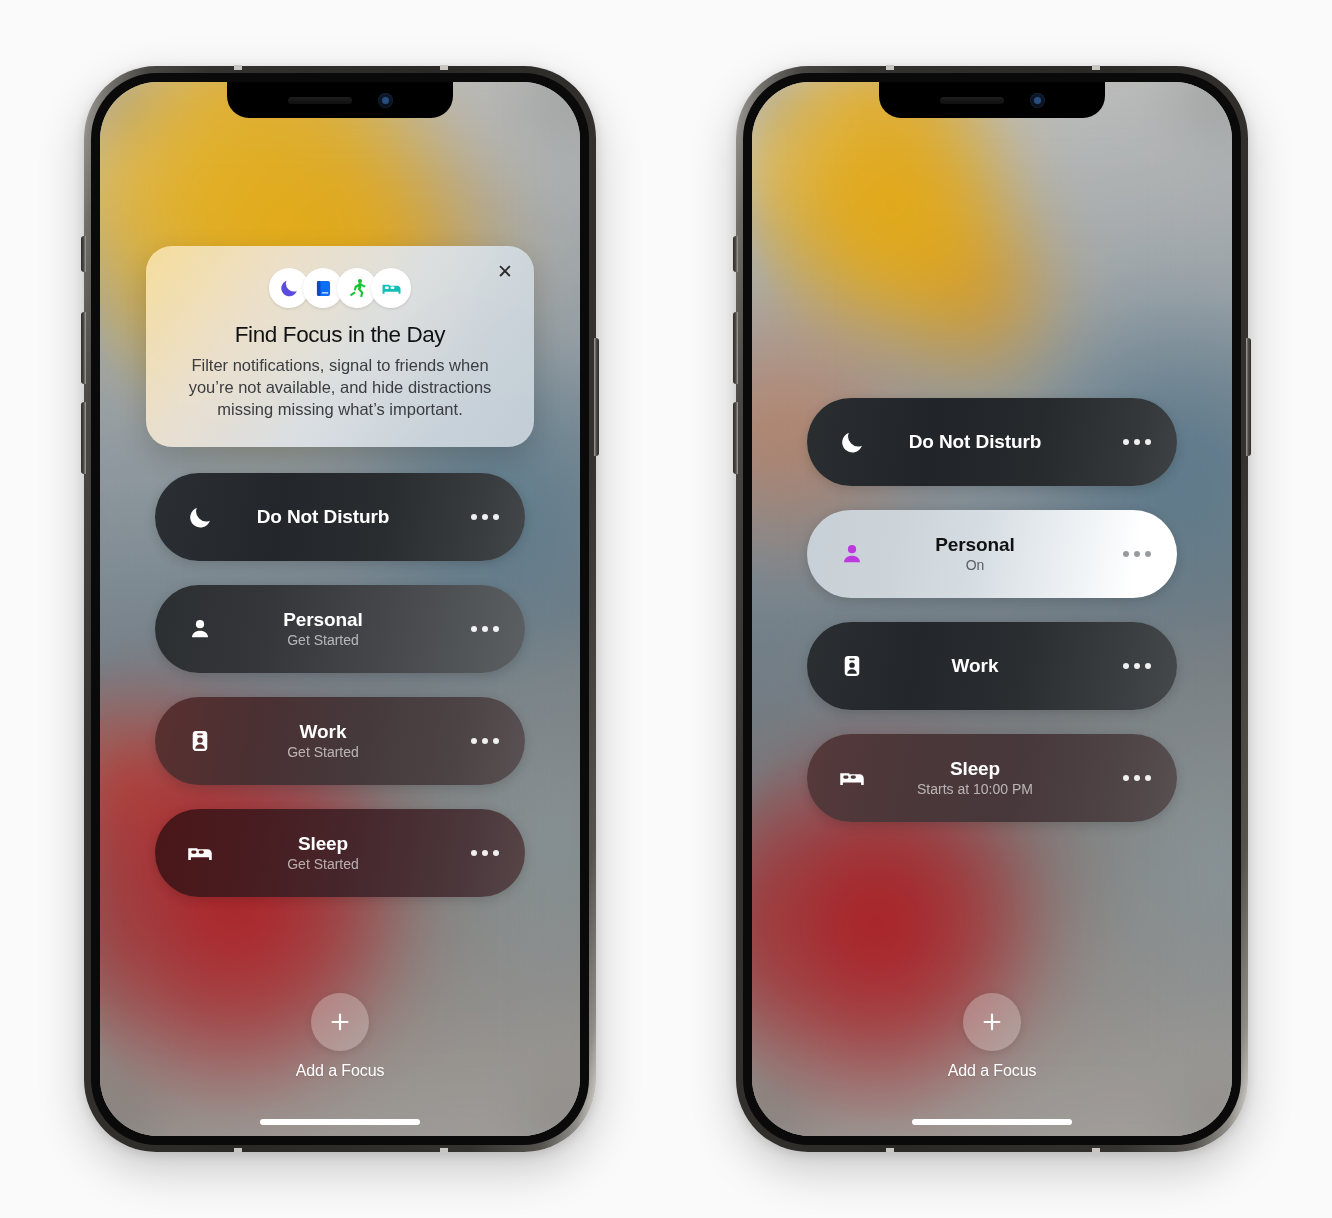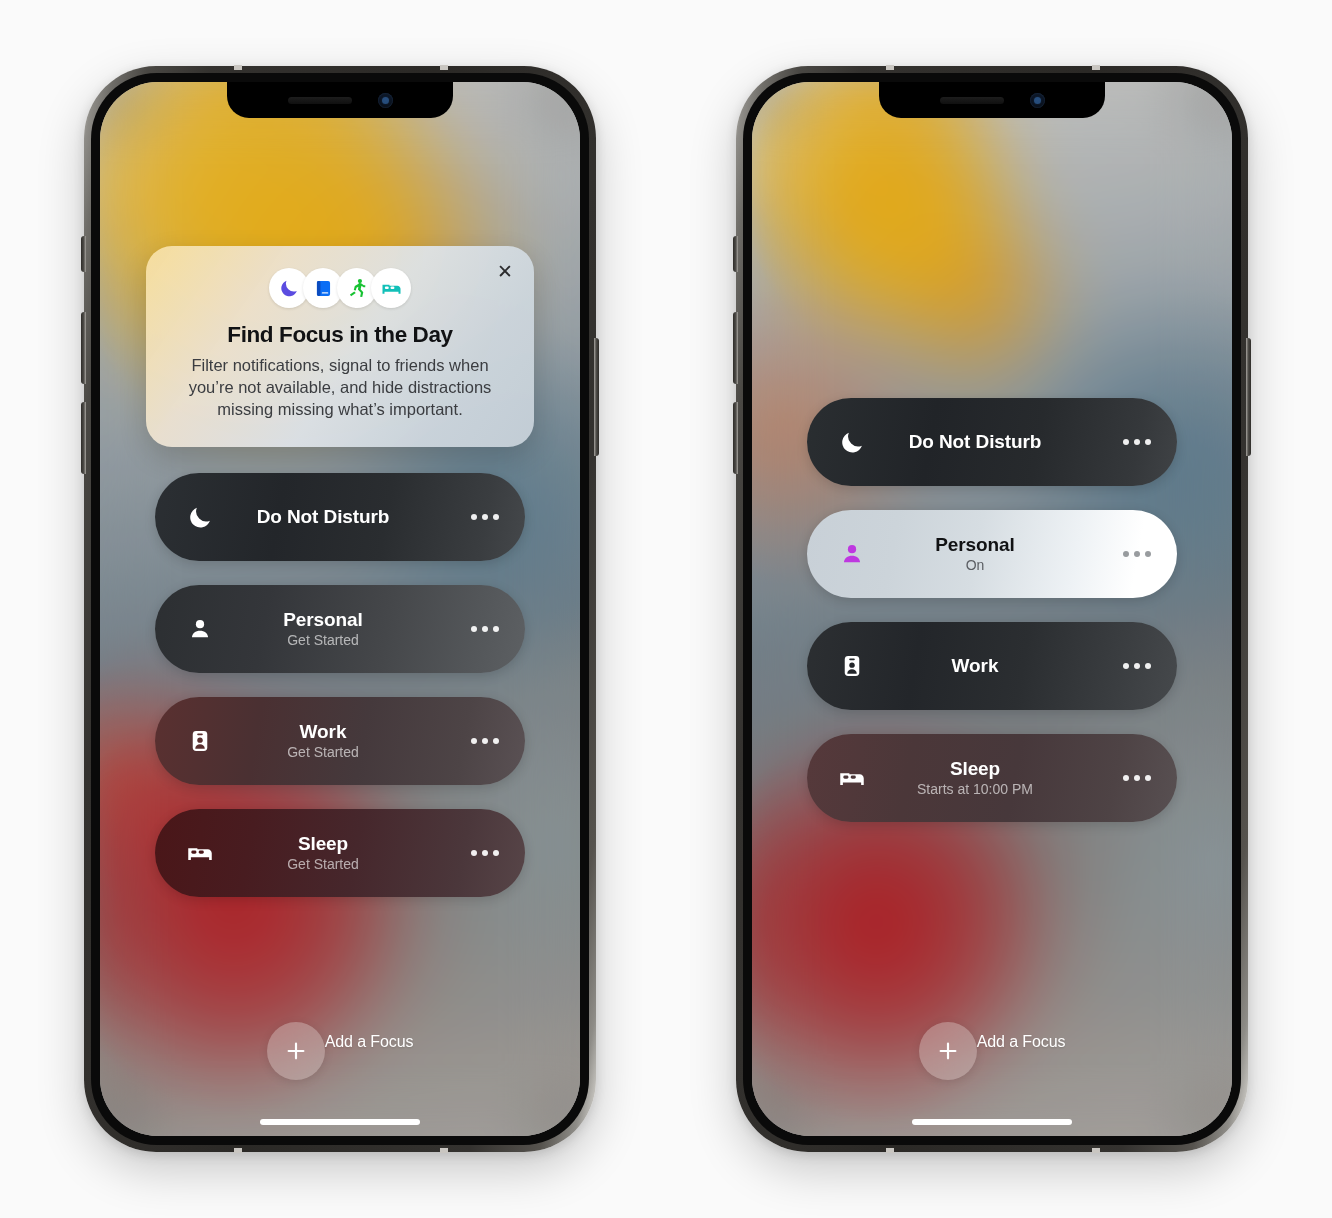--- a/index.html
+++ b/index.html
@@ -180,21 +180,21 @@
   }
   .promo-icons .circ {
     width: 40px; height: 40px; border-radius: 50%;
     background: #ffffff;
     display: flex; align-items: center; justify-content: center;
     margin-left: -6px;
     box-shadow: 0 1px 3px rgba(0,0,0,0.12);
   }
   .promo-icons .circ:first-child { margin-left: 0; }
   .promo-title {
-    font-size: 22.5px; font-weight: 700; color: #111214;
+    font-size: 22.5px; font-weight: 400; color: #111214;
     letter-spacing: -0.4px; margin: 0 0 7px;
   }
   .promo-body {
     font-size: 16.5px; line-height: 1.33; color: #3b3d41;
     margin: 0; padding: 0 6px;
   }
 
   
   .focus-list {
     width: 370px;
@@ -248,21 +248,21 @@
 
   
   .focus-row.active .row-title { color: #111214; }
   .focus-row.active .row-sub   { color: #5b5e63; }
   .focus-row.active .row-more i { background: rgba(70,74,80,0.55); }
 
   
   .add-focus {
     margin-top: auto;
     margin-bottom: 56px;
-    display: flex; flex-direction: row; 
+    display: flex; flex-direction: column; align-items: center;
   }
   .add-btn {
     width: 58px; height: 58px; border-radius: 50%;
     background: rgba(236,232,230,0.30);
     backdrop-filter: blur(12px);
     -webkit-backdrop-filter: blur(12px);
     display: flex; align-items: center; justify-content: center;
     cursor: pointer;
     box-shadow: 0 2px 10px rgba(0,0,0,0.10);
   }

